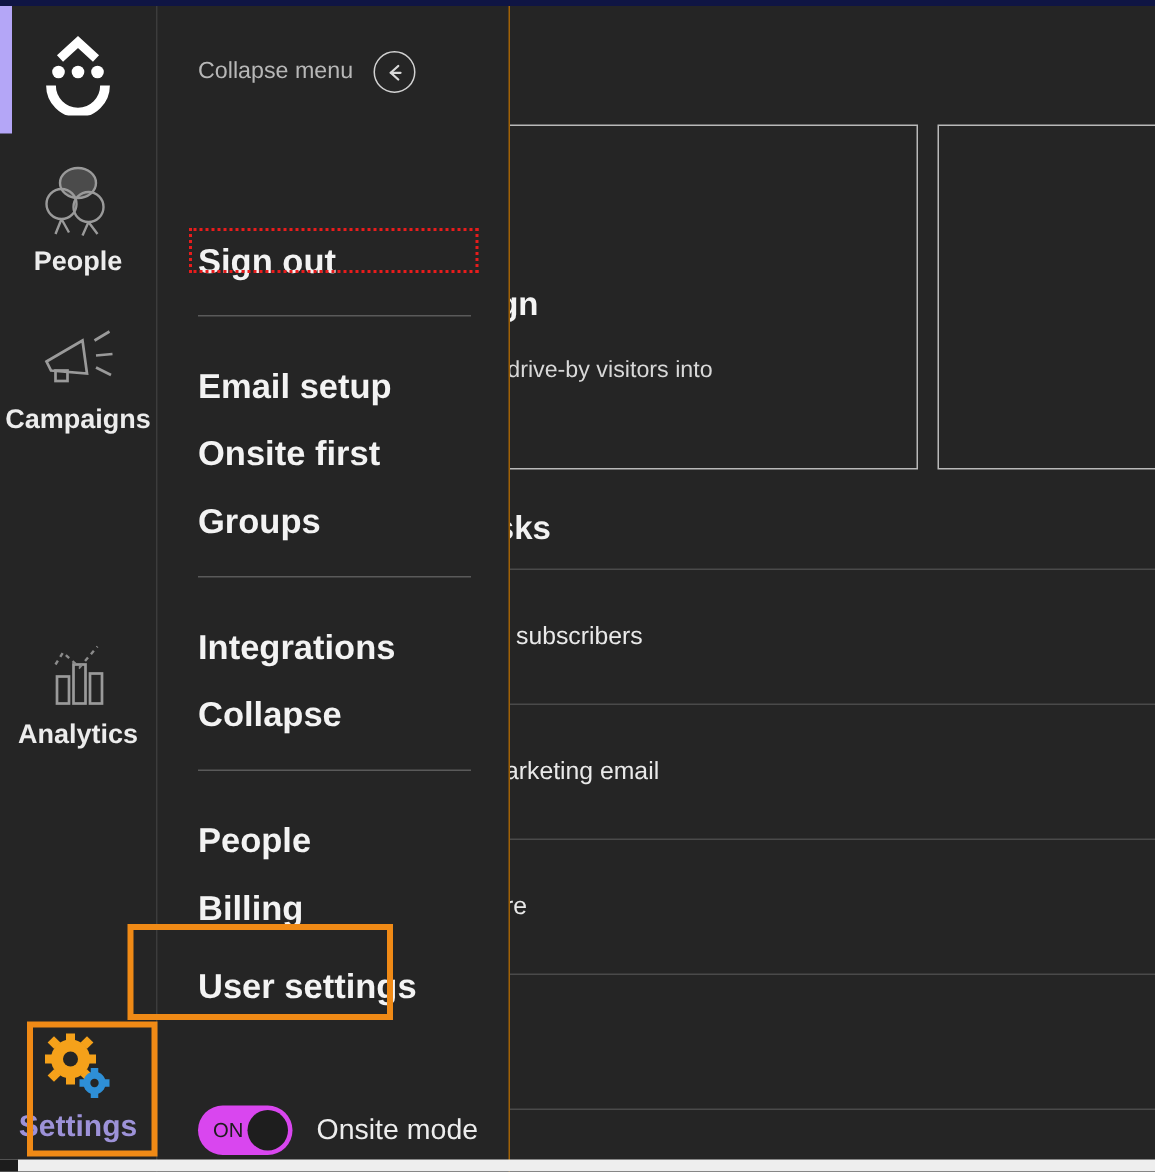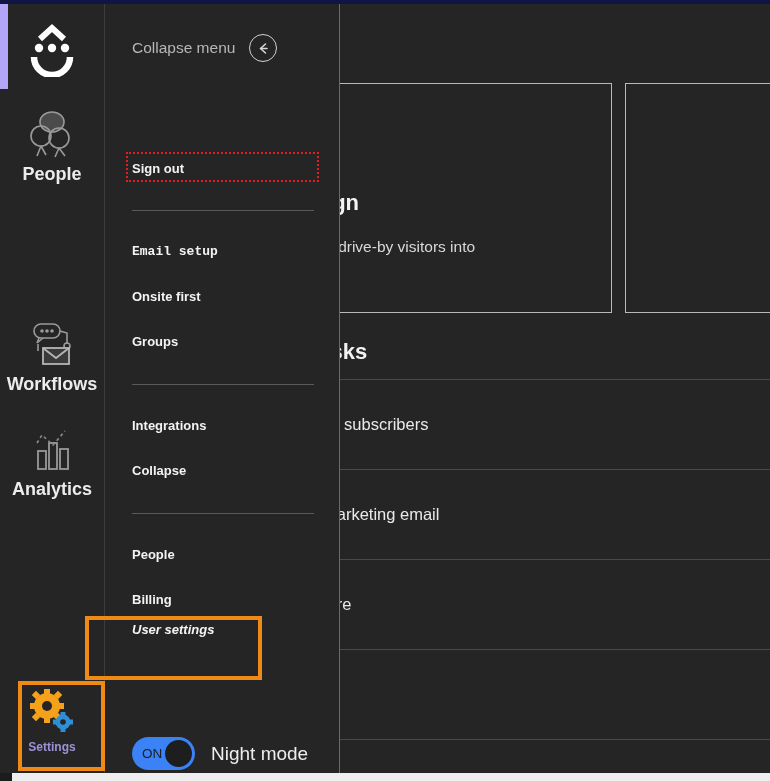--- a/index.html
+++ b/index.html
@@ -169,21 +169,21 @@
   #rail-item-people    { top: 110px; }
   #rail-item-campaigns { top: 215px; }
   #rail-item-workflows { top: 320px; }
   #rail-item-analytics { top: 425px; }
 
   #rail-item-settings {
     position: absolute;
     left: 0; top: 688px;
     width: 104px;
     text-align: center;
-    font-size: 12px;
+    font-size: 20px;
     font-weight: 700;
     color: #9d92d8;
   }
   #rail-item-settings .rail-icon {
     display: block; height: 50px; width: 54px; margin: 0 auto 2px auto;
   }
   #settings-highlight {
     position: absolute;
     left: 18px; top: 681px;
     width: 87px; height: 90px;
@@ -223,34 +223,34 @@
     border-radius: 50%;
     display: flex; align-items: center; justify-content: center;
     box-sizing: border-box;
     cursor: pointer;
   }
 
   .menu-item {
     position: absolute;
     left: 26px;
     color: #f3f3f3;
-    font-size: 13px;
+    font-size: 23px;
     font-weight: 700;
     white-space: nowrap;
     cursor: pointer;
   }
   #menu-signout     { top: 157px; }
-  #menu-email-setup { top: 240px; font-family: Liberation Mono, monospace; }
+  #menu-email-setup { top: 240px; }
   #menu-onsite      { top: 285px; }
   #menu-groups      { top: 330px; }
   #menu-integrations{ top: 414px; }
   #menu-webhooks    { top: 459px; }
   #menu-account     { top: 543px; }
   #menu-billing     { top: 588px; }
-  #menu-usersettings{ top: 618px; font-style: italic; }
+  #menu-usersettings{ top: 640px; }
 
   .menu-divider {
     position: absolute;
     left: 26px;
     width: 182px;
     height: 1px;
     background: #5a5a5a;
   }
   #divider-1 { top: 206px; }
   #divider-2 { top: 380px; }
@@ -278,21 +278,21 @@
   
   #nightmode-row {
     position: absolute;
     left: 26px; top: 733px;
     display: flex;
     align-items: center;
   }
   #nightmode-toggle {
     width: 63px; height: 33px;
     border-radius: 17px;
-    background: #3b82f6;
+    background: #d946ef;
     position: relative;
     cursor: pointer;
     flex: none;
   }
   #nightmode-toggle .tg-text {
     position: absolute;
     left: 10px; top: 0;
     line-height: 33px;
     font-size: 13.5px;
     color: #1d1d1d;
@@ -377,38 +377,31 @@
       <svg width="54" height="50" viewBox="0 0 54 50">
         <ellipse cx="27" cy="12" rx="12" ry="10" fill="#4b4b4b" stroke="#9a9a9a" stroke-width="1.6"></ellipse>
         <circle cx="16" cy="26" r="10" fill="none" stroke="#9a9a9a" stroke-width="1.6"></circle>
         <circle cx="34" cy="28" r="10" fill="none" stroke="#9a9a9a" stroke-width="1.6"></circle>
         <path d="M16 36 L12 46 M16 36 L21 45 M34 38 L30 47 M34 38 L40 46" stroke="#9a9a9a" stroke-width="1.6" fill="none"></path>
       </svg>
     </span>
     <span class="rail-label">People</span>
   </div>
 
-
-  <div class="rail-item" id="rail-item-workflows">
+  <div class="rail-item" id="rail-item-campaigns">
     <span class="rail-icon">
       <svg width="54" height="50" viewBox="0 0 54 50">
-        <rect x="9" y="4" width="26" height="14" rx="7" fill="none" stroke="#9a9a9a" stroke-width="1.6"></rect>
-        <path d="M14 18 L12 23 L18 18" fill="none" stroke="#9a9a9a" stroke-width="1.6"></path>
-        <circle cx="17" cy="11" r="1.8" fill="#9a9a9a"></circle>
-        <circle cx="22" cy="11" r="1.8" fill="#9a9a9a"></circle>
-        <circle cx="27" cy="11" r="1.8" fill="#9a9a9a"></circle>
-        <path d="M35 11 L42 13 L42 24" stroke="#9a9a9a" stroke-width="1.6" fill="none"></path>
-        <path d="M13 24 L13 31" stroke="#9a9a9a" stroke-width="1.6" fill="none"></path>
-        <circle cx="42" cy="26" r="3" fill="none" stroke="#9a9a9a" stroke-width="1.6"></circle>
-        <rect x="18" y="28" width="26" height="16" fill="#3a3a3a" stroke="#b5b5b5" stroke-width="1.8"></rect>
-        <path d="M18 28 L31 38 L44 28" fill="none" stroke="#b5b5b5" stroke-width="1.8"></path>
+        <path d="M6 26 L30 12 L33 34 L9 32 Z" fill="none" stroke="#9a9a9a" stroke-width="1.8"></path>
+        <rect x="12" y="32" width="8" height="7" fill="none" stroke="#9a9a9a" stroke-width="1.8"></rect>
+        <path d="M38 12 L48 6 M39 22 L50 21 M39 30 L49 35" stroke="#9a9a9a" stroke-width="1.8" fill="none"></path>
       </svg>
     </span>
-    <span class="rail-label">Workflows</span>
-  </div>
+    <span class="rail-label">Campaigns</span>
+  </div>
+
 
   <div class="rail-item" id="rail-item-analytics">
     <span class="rail-icon">
       <svg width="54" height="50" viewBox="0 0 54 50">
         <rect x="13" y="26" width="8" height="18" fill="none" stroke="#9a9a9a" stroke-width="1.8"></rect>
         <rect x="24" y="18" width="8" height="26" fill="none" stroke="#9a9a9a" stroke-width="1.8"></rect>
         <rect x="35" y="24" width="8" height="20" fill="none" stroke="#9a9a9a" stroke-width="1.8"></rect>
         <path d="M12 18 L17 10 L28 20 L40 6" stroke="#8c8c8c" stroke-width="1.6" fill="none" stroke-dasharray="3 3"></path>
       </svg>
     </span>
@@ -475,21 +468,21 @@
 
   <div class="menu-item" id="menu-account">People</div>
   <div class="menu-item" id="menu-billing">Billing</div>
   <div class="menu-item" id="menu-usersettings">User settings</div>
 
   <div id="nightmode-row">
     <div id="nightmode-toggle">
       <span class="tg-text">ON</span>
       <span class="tg-knob"></span>
     </div>
-    <span id="nightmode-label">Night mode</span>
+    <span id="nightmode-label">Onsite mode</span>
   </div>
 
 </div>
 
 <div id="signout-highlight"></div>
 <div id="usersettings-highlight"></div>
 
 <div id="top-strip"></div>
 <div id="bottom-strip">
   <span class="left-dark"></span>

